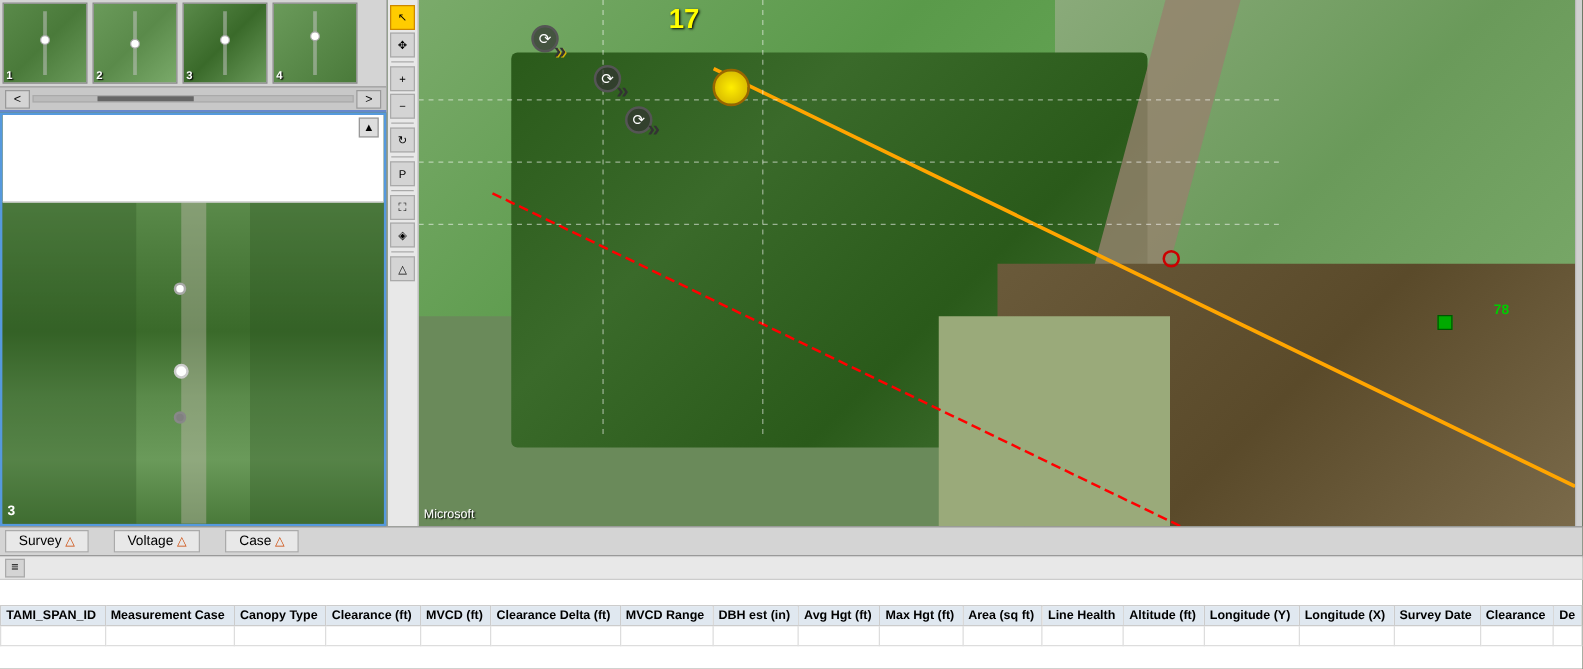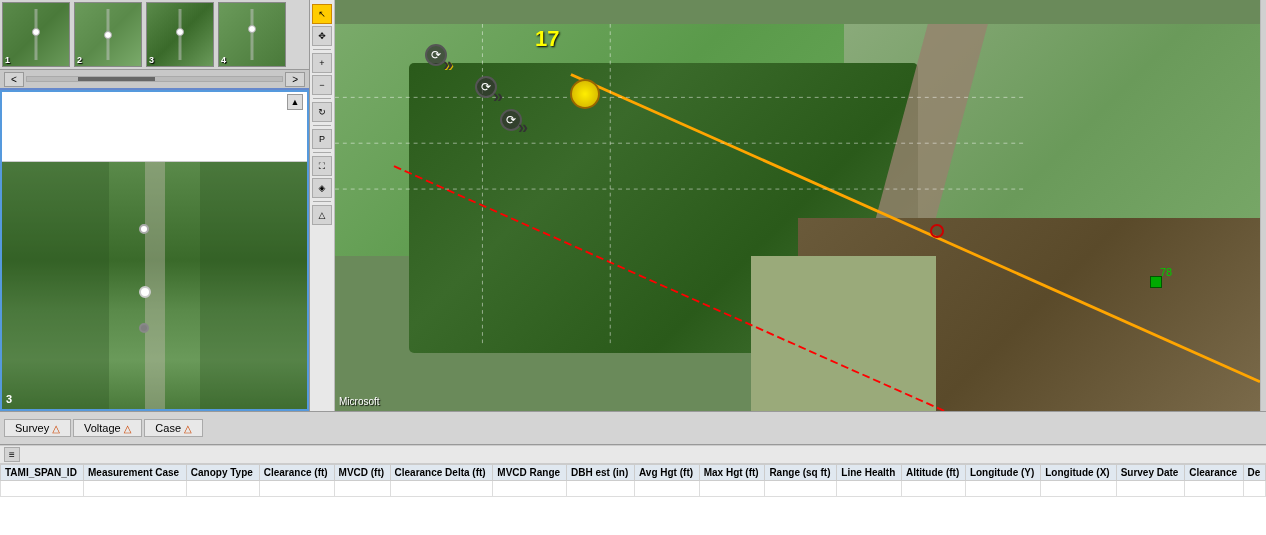--- a/index.html
+++ b/index.html
@@ -35,35 +35,35 @@
     
     .map-area { flex: 1; position: relative; overflow: hidden; background: #6a8a5a; }
 
     
     .toolbar { position: absolute; left: 0; top: 0; bottom: 0; width: 25px; background: #e8e8e8; border-right: 1px solid #bbb; display: flex; flex-direction: column; align-items: center; padding: 4px 0; gap: 2px; z-index: 10; }
     .tool-btn { width: 20px; height: 20px; background: #d4d4d4; border: 1px solid #aaa; cursor: pointer; display: flex; align-items: center; justify-content: center; font-size: 9px; }
     .tool-btn.active { background: #ffcc00; border-color: #cc8800; }
     .tool-separator { width: 18px; height: 1px; background: #aaa; margin: 1px 0; }
 
     
-    .map-content { position: absolute; left: 25px; top: 0; right: 0; bottom: 0; margin-top: 24px; }
+    .map-content { position: absolute; left: 25px; top: 0; right: 0; bottom: 0; }
 
     
     .map-beacon { position: absolute; width: 30px; height: 30px; border-radius: 50%; background: radial-gradient(circle, #ffee00, #ccaa00); border: 2px solid #996600; }
 
     
-    .tab-bar { height: 24px; background: #d4d4d4; border-top: 1px solid #999; border-bottom: 1px solid #999; display: flex; align-items: center; padding: 16px 4px; gap: 2px; }
+    .tab-bar { height: 24px; background: #d4d4d4; border-top: 1px solid #999; border-bottom: 1px solid #999; display: flex; align-items: center; padding: 6px 4px; gap: 20px; }
     .tab-item { padding: 2px 10px; background: #e8e8e8; border: 1px solid #aaa; cursor: pointer; font-size: 11px; display: flex; align-items: center; gap: 3px; }
     .tab-warning { color: #cc4400; font-size: 10px; }
 
     
     .data-table-area { height: 90px; background: white; border-top: 1px solid #ccc; display: flex; flex-direction: column; }
     .table-toolbar { height: 18px; background: #e8e8e8; border-bottom: 1px solid #ccc; display: flex; align-items: center; padding: 0 4px; }
     .table-toolbar-btn { padding: 1px 4px; background: #d4d4d4; border: 1px solid #aaa; cursor: pointer; font-size: 10px; }
-    .table-scroll-area { flex: 1; overflow: auto; }
+    .table-scroll-area { flex: 1; overflow: auto; margin-top: 20px; }
     table { width: 100%; border-collapse: collapse; font-size: 10px; white-space: nowrap; }
     th { background: #e0e8f0; border: 1px solid #ccc; padding: 2px 4px; font-weight: bold; text-align: left; position: sticky; top: 0; }
     td { border: 1px solid #ddd; padding: 2px 4px; }
     tr:nth-child(even) td { background: #f5f5ff; }
 
     
     .right-panel { width: 6px; background: #d0d0d0; border-left: 1px solid #bbb; }
 
     
     .map-icon-circle { position: absolute; width: 22px; height: 22px; border-radius: 50%; background: rgba(50,50,50,0.7); border: 2px solid #555; display: flex; align-items: center; justify-content: center; color: white; font-size: 10px; }
@@ -205,21 +205,21 @@
             <span style="font-size:12px;">⟳</span>
           </div>
           <div style="position:absolute; top:93px; left:183px; color:#333; font-size:18px; font-weight:bold; z-index:7;">»</div>
 
           <div class="map-beacon" style="top:55px; left:235px; z-index:8;"></div>
 
           <div class="map-icon-red-circle" style="top:200px; left:595px; z-index:6;"></div>
 
           <div class="map-icon-square" style="top:252px; left:815px; z-index:6;"></div>
 
-          <div style="position:absolute; top:242px; left:825px; color:#00cc00; font-size:11px; font-weight:normal; z-index:7;">78</div>
+          <div style="position:absolute; top:242px; left:860px; color:#00cc00; font-size:11px; font-weight:bold; z-index:7;">78</div>
 
           <div style="position:absolute; bottom:4px; left:4px; color:white; font-size:10px; text-shadow:1px 1px 1px #000; z-index:5;">Microsoft</div>
         </div>
       </div>
 
     </div>
 
     <div class="right-panel"></div>
 
   </div>
@@ -250,21 +250,21 @@
             <th>TAMI_SPAN_ID</th>
             <th>Measurement Case</th>
             <th>Canopy Type</th>
             <th>Clearance (ft)</th>
             <th>MVCD (ft)</th>
             <th>Clearance Delta (ft)</th>
             <th>MVCD Range</th>
             <th>DBH est (in)</th>
             <th>Avg Hgt (ft)</th>
             <th>Max Hgt (ft)</th>
-            <th>Range (sq ft)</th>
+            <th>Area (sq ft)</th>
             <th>Line Health</th>
             <th>Altitude (ft)</th>
             <th>Longitude (Y)</th>
             <th>Longitude (X)</th>
             <th>Survey Date</th>
             <th>Clearance</th>
             <th>De</th>
           </tr>
         </thead>
         <tbody>

